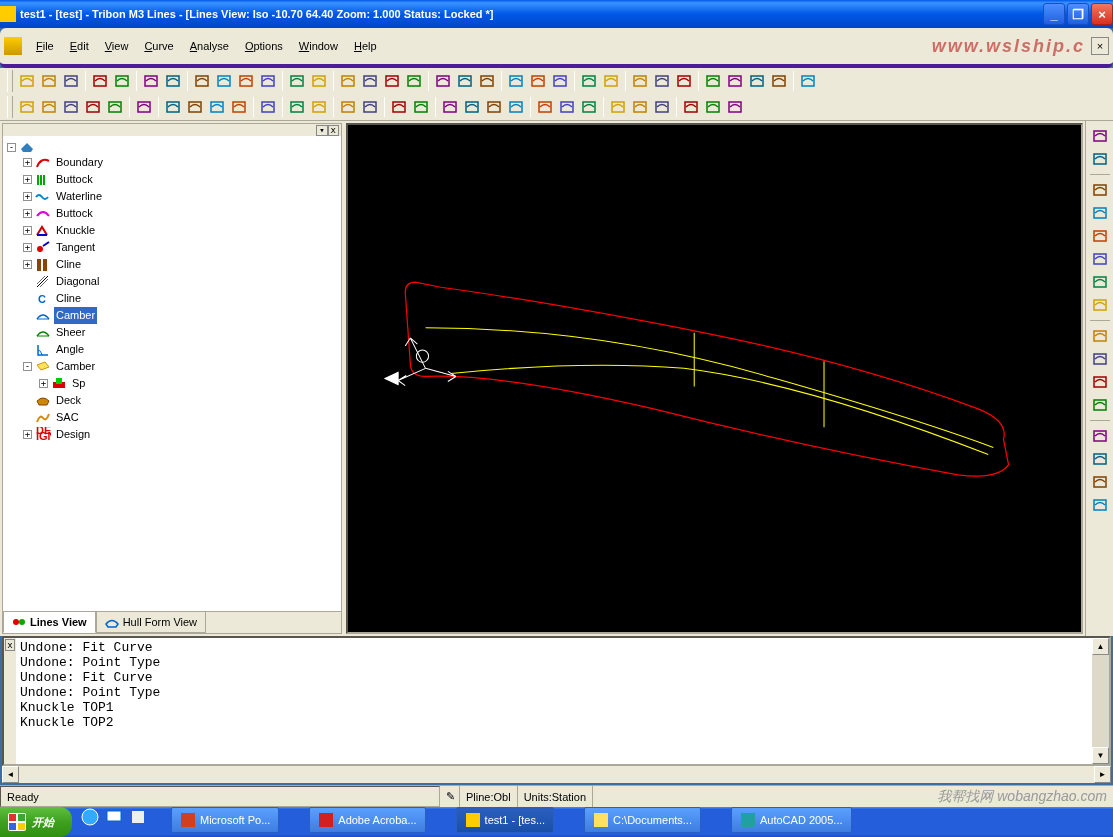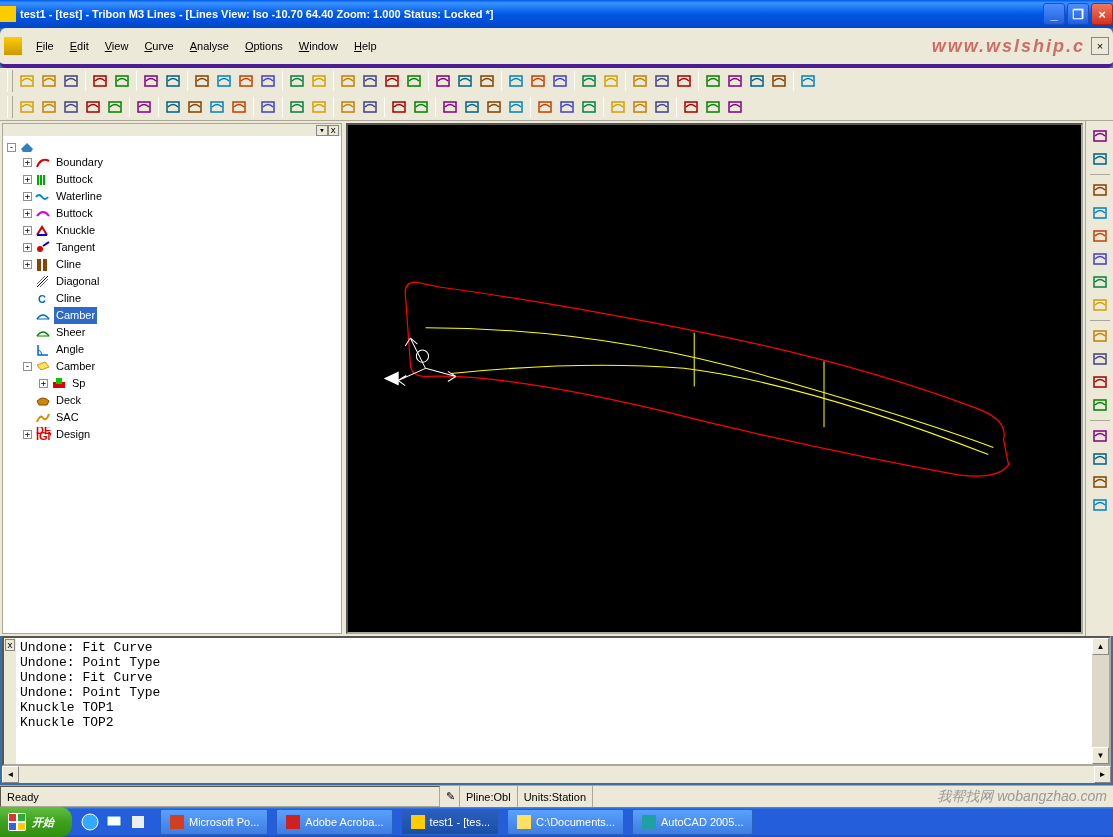--- a/index.html
+++ b/index.html
@@ -70,26 +70,26 @@
 .cmdhscroll { height: 17px; background: #ece9d8; display: flex; margin: 0 2px 2px 2px; }
 .cmdhscroll .track { flex: 1; background: #ece9d8; }
 
 
 .statusbar { height: 22px; background: #ece9d8; display: flex; align-items: center; border-top: 1px solid #aca899; font-size: 13px; font-family: "SimSun", monospace; }
 .statusbar .cell { padding: 2px 6px; border-right: 1px solid #aca899; height: 100%; display: flex; align-items: center; }
 .statusbar .cell.first { width: 440px; border: 1px inset #aca899; text-align: right; }
 .statusbar .watermark2 { margin-left: auto; color: #999; font-size: 14px; padding-right: 6px; font-style: italic; }
 
 
-.taskbar { height: 30px; background: linear-gradient(to bottom, #3a93ff 0%, #245edb 8%, #245edb 92%, #1a4cc0 100%); display: flex; align-items: center; }
+.taskbar { height: 30px; background: linear-gradient(to bottom, #3a93ff 0%, #245edb 8%, #245edb 92%, #1a4cc0 100%); display: flex; }
 .startbtn { height: 30px; padding: 0 18px 0 8px; background: linear-gradient(to bottom, #5fbf3f 0%, #3f9f1f 50%, #2f8f0f 100%); border-radius: 0 12px 12px 0; display: flex; align-items: center; gap: 6px; color: white; font-weight: bold; font-size: 15px; font-style: italic; }
 .startflag { width: 18px; height: 18px; background: #fff; border-radius: 2px; position: relative; }
 .ql { display: flex; gap: 4px; padding: 0 8px; }
 .ql-btn { width: 20px; height: 20px; }
-.task-item { height: 24px; padding: 12px 8px; margin: 0 4px; background: linear-gradient(#5aa0ff,#3d7de0); border: 1px solid #2a5fc0; border-radius: 2px; display: flex; align-items: center; gap: 4px; color: white; font-size: 11px; max-width: 155px; overflow: hidden; white-space: nowrap; }
+.task-item { height: 24px; padding: 12px 8px; margin: 0 15px; background: linear-gradient(#5aa0ff,#3d7de0); border: 1px solid #2a5fc0; border-radius: 2px; display: flex; align-items: center; gap: 4px; color: white; font-size: 11px; max-width: 155px; overflow: hidden; white-space: nowrap; }
 .task-item.active { background: linear-gradient(#2a5fc0,#1a4fa8); }
 .task-icon { width: 16px; height: 16px; flex-shrink: 0; }
 
 
 </style>
 </head>
 <body>
 
 <div class="titlebar">
   <span class="icon"></span>
@@ -689,20 +689,35 @@
           <span class="tbox">+</span>
           <span class="ticon">
             <svg viewBox="0 0 16 16">
               <text x="1" y="7" font-size="6" fill="#d00" font-weight="bold">DES</text>
               <text x="1" y="13" font-size="6" fill="#d00" font-weight="bold">IGN</text>
             </svg>
           </span>
           <span class="tlabel">Design</span>
         </div>
       </div>
+    <div class="tree-tabs">
+      <div class="tree-tab active">
+        <span class="tabicon"><svg viewBox="0 0 14 14">
+              <circle cx="4" cy="7" r="3" fill="#d00"></circle>
+              <circle cx="10" cy="7" r="3" fill="#0a0"></circle>
+            </svg></span>
+        <span>Lines View</span>
+      </div>
+      <div class="tree-tab">
+        <span class="tabicon"><svg viewBox="0 0 14 14">
+              <path d="M1 9 Q7 2 13 9 L11 12 L3 12 Z" fill="none" stroke="#06c" stroke-width="1.5"></path>
+            </svg></span>
+        <span>Hull Form View</span>
+      </div>
+    </div>
   </div>
 
   <div class="viewport">
     <svg width="100%" height="100%" viewBox="0 0 720 500">
 
       <path d="M 60 235 L 55 165 Q 55 155 65 155 L 90 160 Q 200 175 350 205 Q 500 235 620 280 Q 650 292 645 310 L 650 335 Q 640 350 600 345 Q 450 318 300 280 Q 150 245 75 248 Q 60 248 60 235 Z" fill="none" stroke="#ff0000" stroke-width="1.2"></path>
 
       <path d="M 75 200 Q 250 200 420 250 Q 560 290 635 318" fill="none" stroke="#ffff00" stroke-width="1"></path>
       <path d="M 100 245 Q 230 232 330 240 Q 450 255 630 325" fill="none" stroke="#ffff00" stroke-width="1"></path>
       <line x1="340" y1="205" x2="340" y2="258" stroke="#ffff00" stroke-width="1"></line>

